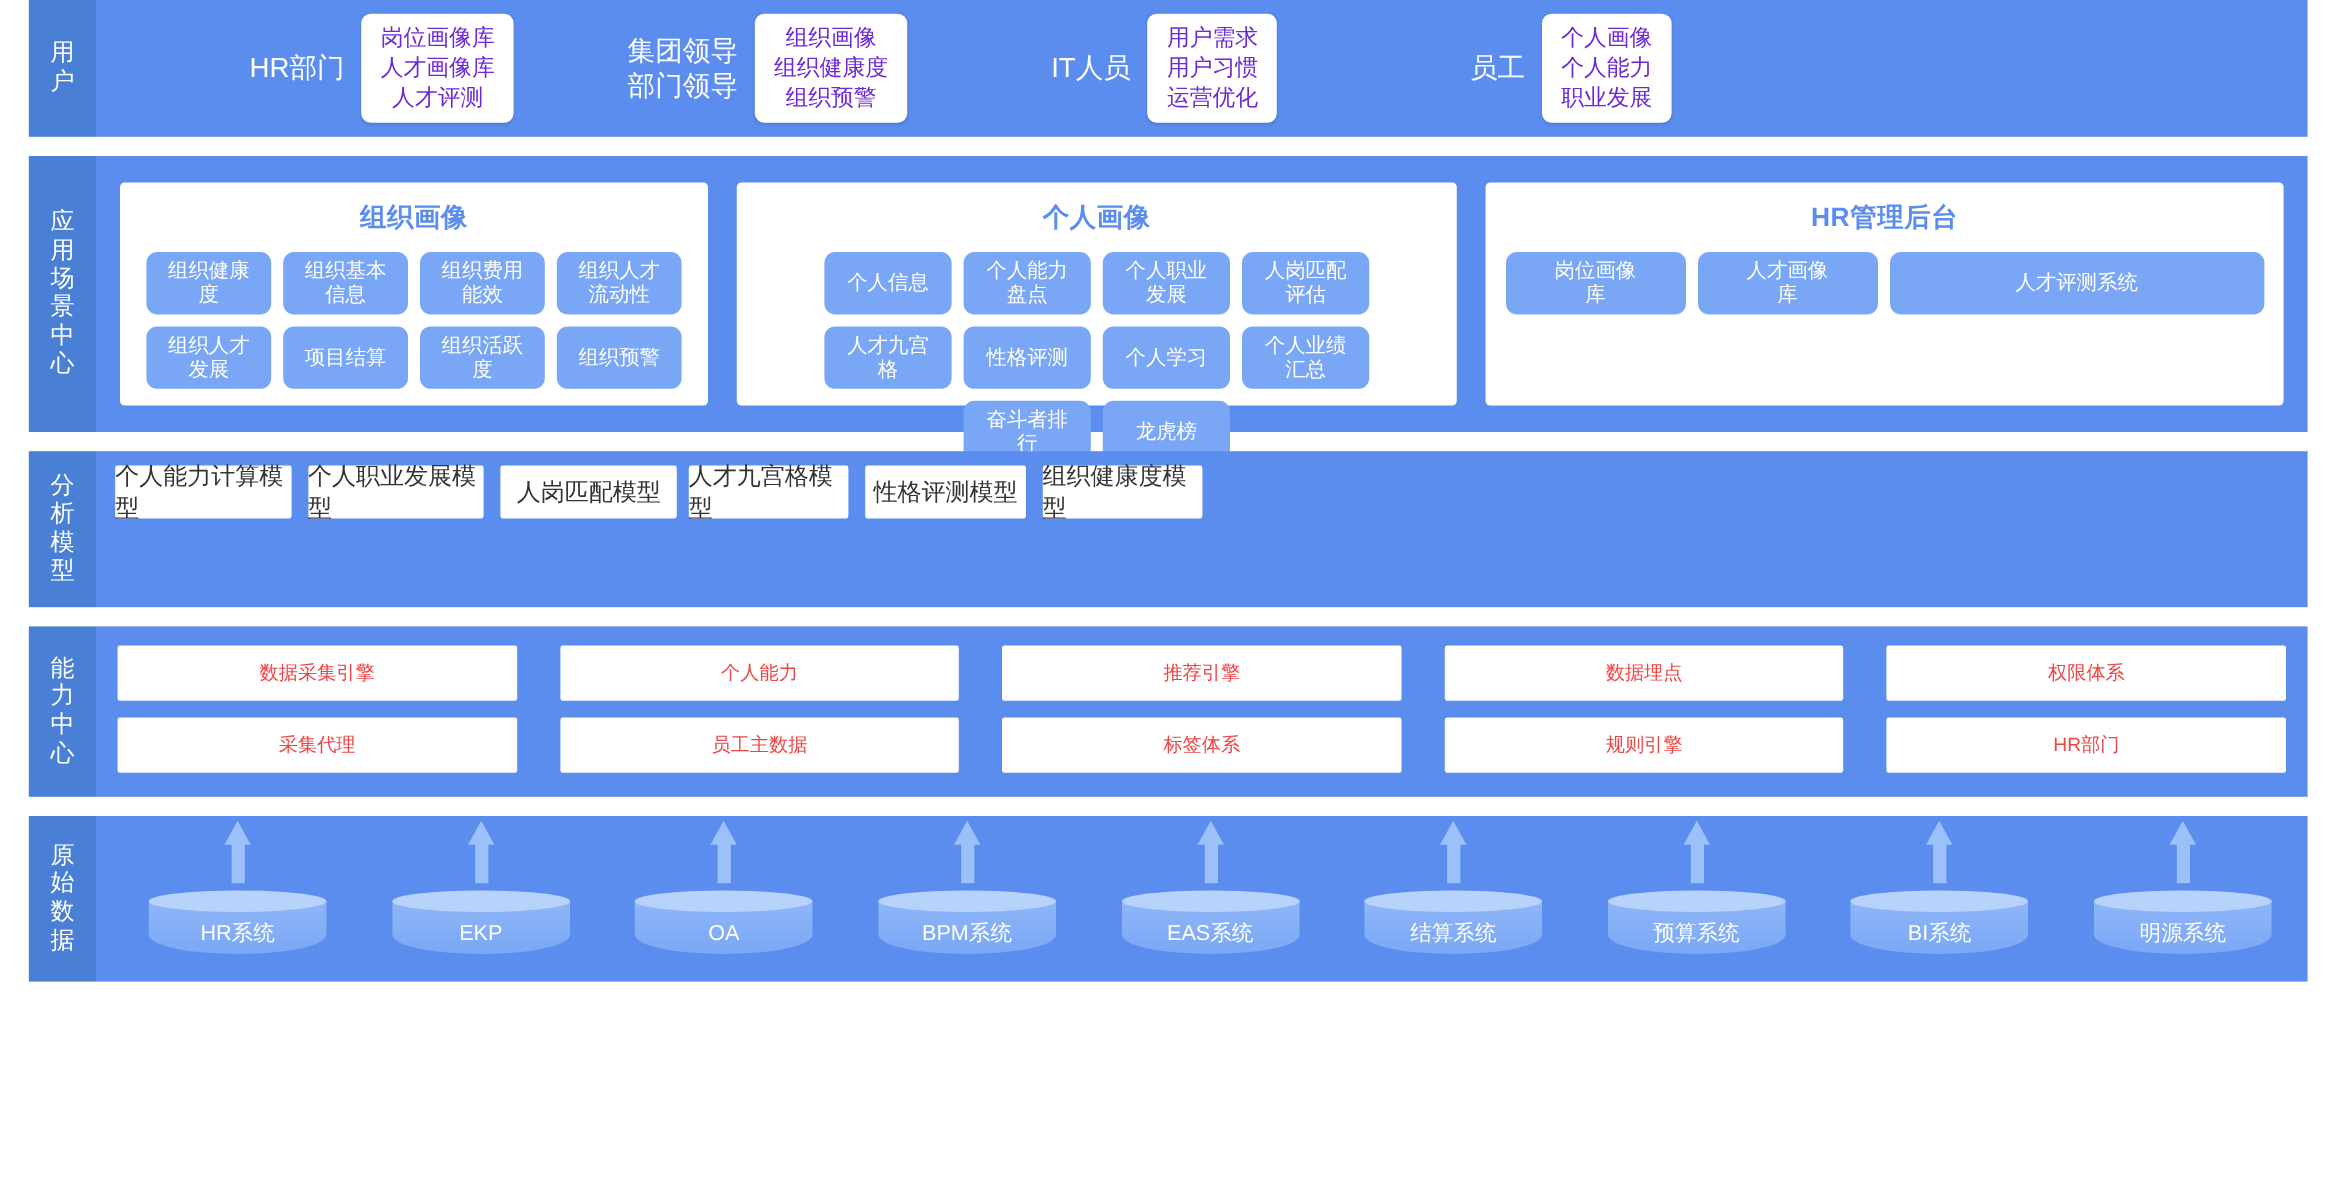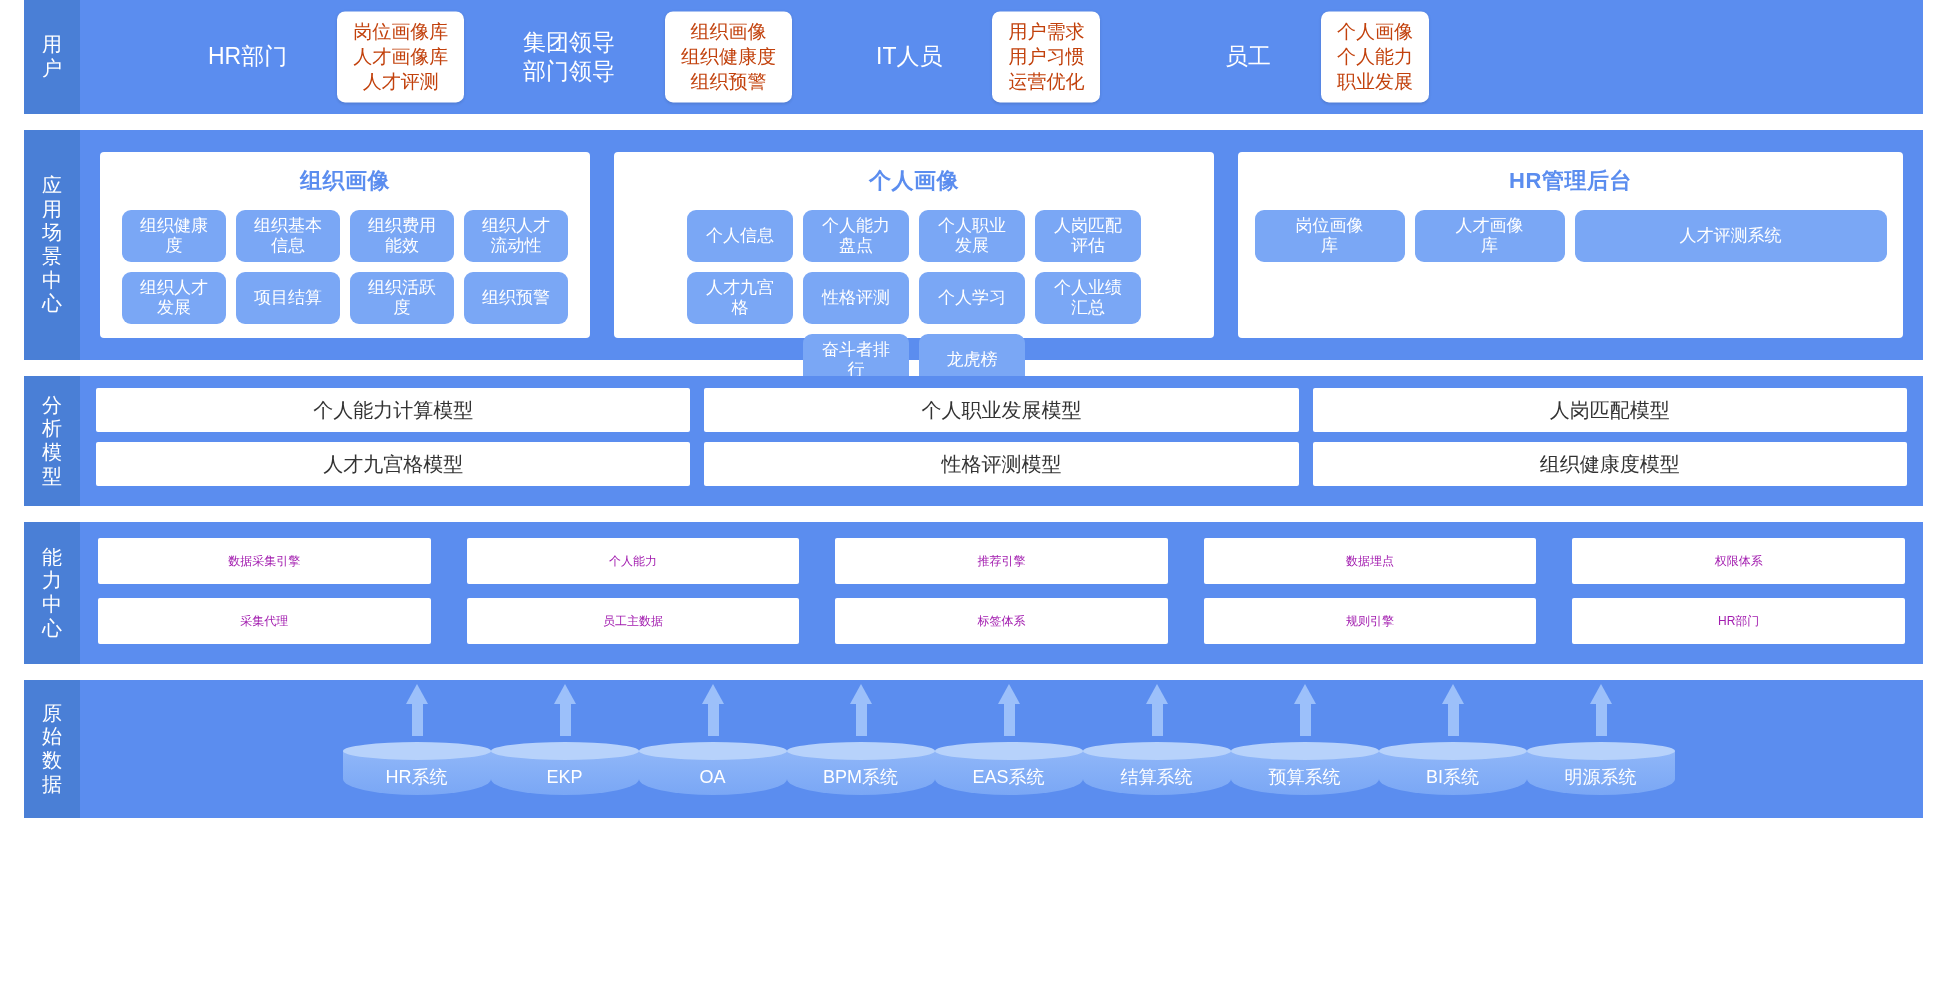--- a/index.html
+++ b/index.html
@@ -26,23 +26,23 @@
   .band-label span { display: block; width: 22px; }
   .band-body { flex: 1 1 auto; background: #5b8def; position: relative; }
 
   
   .row-users { height: 114px; }
   .users-body { display: flex; align-items: center; }
   .user-group { display: flex; align-items: center; gap: 14px; }
   .user-role { color: #ffffff; font-size: 23px; line-height: 1.25; text-align: center; white-space: pre-line; }
   .user-card {
     background: #ffffff; border-radius: 8px;
-    padding: 8px 16px; color: #c2410c;
+    padding: 8px 16px; color: #6d28d9;
     font-size: 19px; line-height: 1.32; text-align: center;
-    white-space: pre-line; box-shadow: 0 1px 3px rgba(0,0,0,.12); margin-left: 36px;
+    white-space: pre-line; box-shadow: 0 1px 3px rgba(0,0,0,.12);
   }
   .ug1 { position: absolute; left: 128px; top: 50%; transform: translateY(-50%); }
   .ug2 { position: absolute; left: 443px; top: 50%; transform: translateY(-50%); }
   .ug3 { position: absolute; left: 796px; top: 50%; transform: translateY(-50%); }
   .ug4 { position: absolute; left: 1145px; top: 50%; transform: translateY(-50%); }
 
   
   .row-scene { height: 230px; }
   .scene-body { display: flex; align-items: stretch; gap: 24px; padding: 22px 20px; }
   .scene-card {
@@ -64,41 +64,41 @@
     display: flex; align-items: center; justify-content: center;
     white-space: pre-line; height: 52px; padding: 0 6px;
   }
   .org .chip { flex: 0 0 104px; }
   .person .chip { flex: 0 0 106px; }
   .hr .chip { flex: 0 0 150px; }
   .hr .chip.wide { flex: 0 0 312px; }
 
   
   .row-model { height: 130px; }
-  .model-body { display: flex; flex-direction: column; gap: 10px; padding: 12px 16px; }
+  .model-body { display: flex; flex-direction: row; gap: 10px; padding: 12px 16px; }
   .model-row { display: flex; gap: 14px; }
   .model-cell {
     flex: 1 1 0; background: #ffffff; border-radius: 2px;
     height: 44px; display: flex; align-items: center; justify-content: center;
     color: #333333; font-size: 20px;
   }
 
   
   .row-cap { height: 142px; }
   .cap-body { display: flex; flex-direction: column; gap: 14px; padding: 16px 18px; }
   .cap-row { display: flex; gap: 36px; }
   .cap-cell {
     flex: 1 1 0; background: #ffffff; border-radius: 2px;
     height: 46px; display: flex; align-items: center; justify-content: center;
-    color: #a21caf; font-size: 12px;
+    color: #ef4444; font-size: 16px;
   }
 
   
   .row-raw { height: 138px; margin-bottom: 0; }
-  .raw-body { display: flex; align-items: flex-end; justify-content: center; padding: 0 30px 18px 44px; }
+  .raw-body { display: flex; align-items: flex-end; justify-content: space-between; padding: 0 30px 18px 44px; }
   .db-item { display: flex; flex-direction: column; align-items: center; }
   .arrow { width: 22px; height: 52px; position: relative; margin-bottom: 6px; }
   .arrow .shaft { position: absolute; left: 6px; top: 18px; width: 11px; height: 34px; background: #9cc0fa; }
   .arrow .head {
     position: absolute; left: 0; top: 0; width: 0; height: 0;
     border-left: 11px solid transparent; border-right: 11px solid transparent;
     border-bottom: 20px solid #9cc0fa;
   }
   .cylinder { position: relative; width: 148px; height: 58px; }
   .cyl-top {

